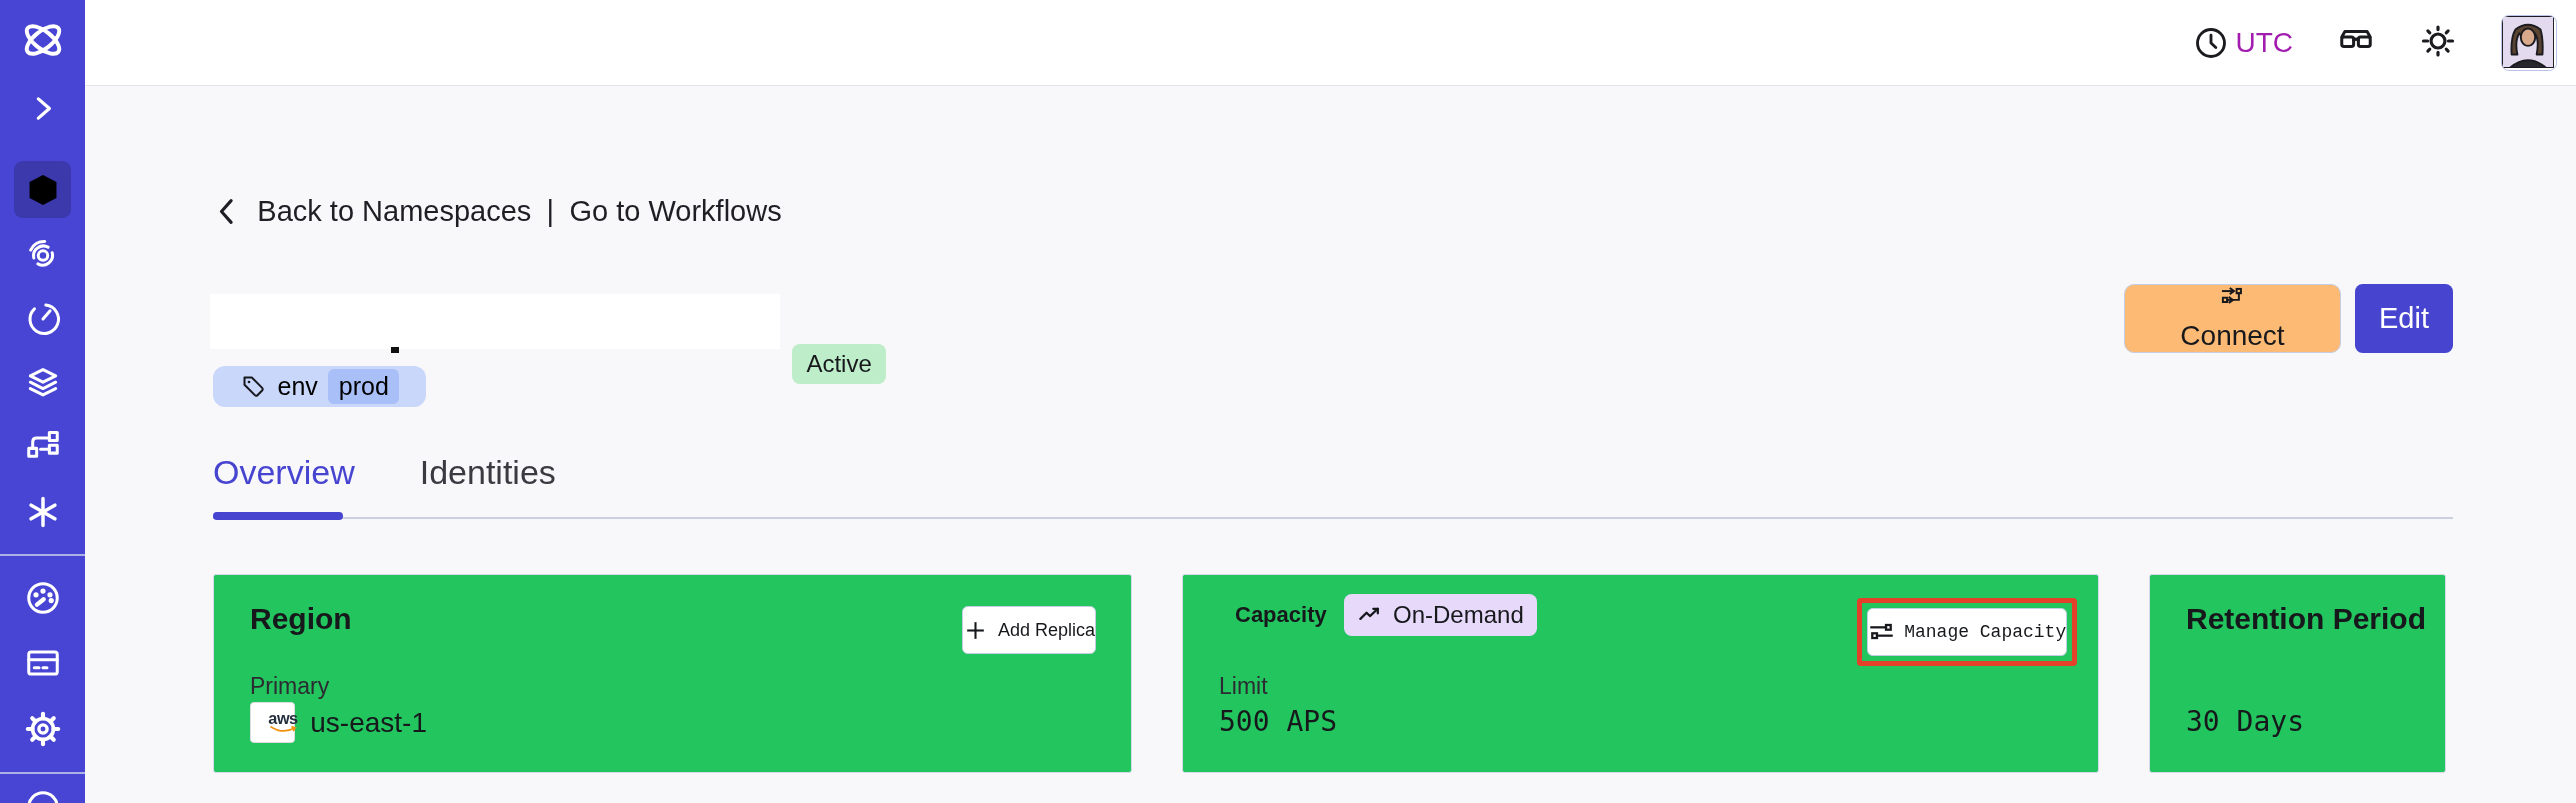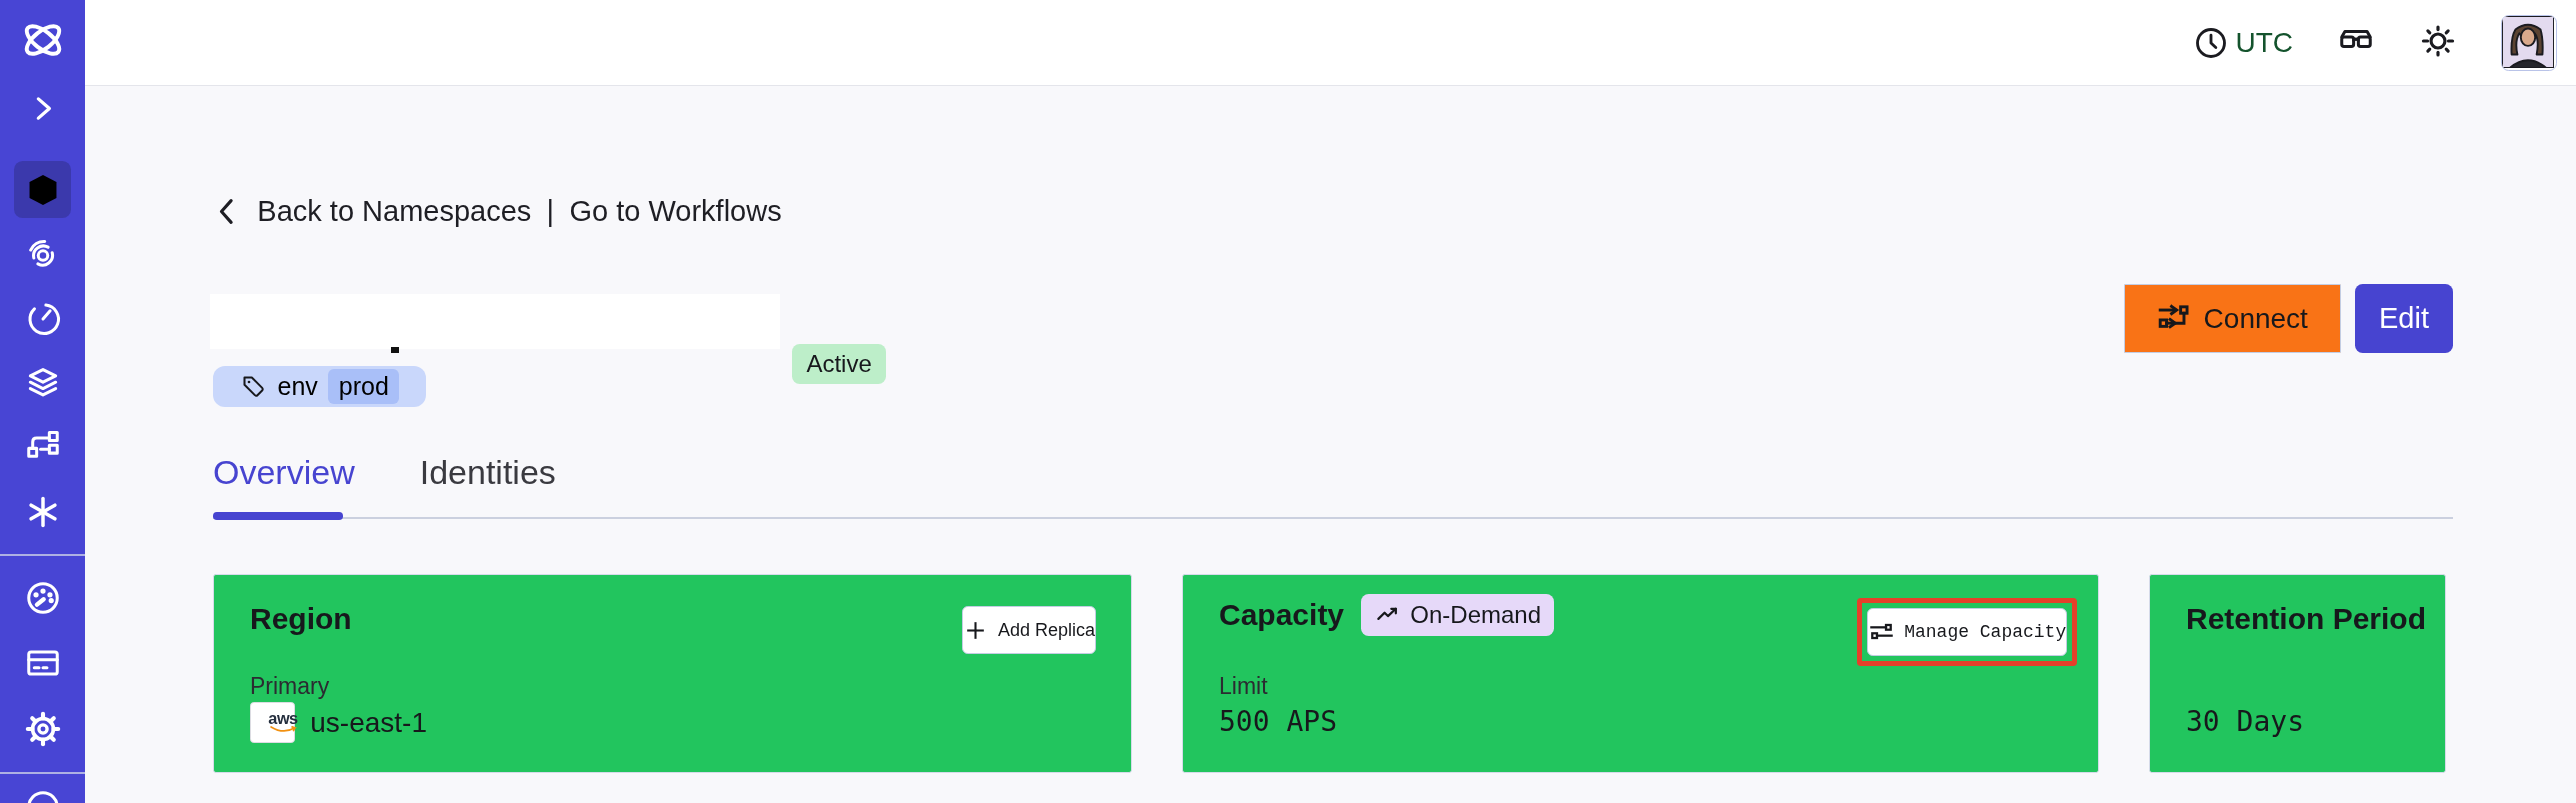--- a/index.html
+++ b/index.html
@@ -24,42 +24,42 @@
     position:absolute; left:14.4px; top:161px; width:57px; height:57px;
     background:#3B39AC; border-radius:8.6px; display:flex; align-items:center; justify-content:center;
   }
   .side-divider { position:absolute; left:0; width:85px; height:1.9px; background:#AEB1E3; }
   
   .topbar {
     position:absolute; left:85px; top:0; width:2491px; height:86px;
     background:#ffffff; border-bottom:1.9px solid #E4E5EB;
     display:flex; align-items:center; justify-content:flex-end; gap:44px; padding-right:19px;
   }
-  .tz { display:flex; align-items:center; gap:6px; font-size:28px; color:#14532d; }
+  .tz { display:flex; align-items:center; gap:6px; font-size:28px; color:#a21caf; }
   .topbar svg { stroke:#1B1B20; fill:none; stroke-width:2; stroke-linecap:round; stroke-linejoin:round; }
   .avatar { width:56px; height:56px; border-radius:7.7px; border:1.9px solid #B9C3E8; overflow:hidden; }
   
   .breadcrumb {
     position:absolute; left:213px; top:194px; display:flex; align-items:center; gap:15.3px;
     font-size:29px; font-weight:500; color:#1E1E24;
   }
   .breadcrumb svg { stroke:#1E1E24; fill:none; stroke-width:2.6; stroke-linecap:round; stroke-linejoin:round; }
   .crumb-link { cursor:pointer; }
   
   .redact-box { position:absolute; left:210px; top:294px; width:570px; height:55px; background:#ffffff; }
   .redact-dot { position:absolute; left:391px; top:347px; width:7.7px; height:5.8px; background:#111; }
   .badge-green {
     position:absolute; left:792px; top:304px; height:40px; padding:0 14.4px;
     background:#BDEEC9; color:#17181C; border-radius:7.7px;
     display:flex; align-items:center; font-size:24px;margin-top:40px;
   }
   .btn-outline {
-    background:#f97316; border:1.9px solid #C3CDE3; border-radius:1px;
+    background:#fdba74; border:1.9px solid #C3CDE3; border-radius:10px;
     display:flex; align-items:center; justify-content:center; gap:11.5px;
-    color:#17181C; cursor:pointer;
+    color:#17181C; cursor:pointer;flex-direction:column;
   }
   .btn-connect { position:absolute; left:2124px; top:284px; width:217px; height:69px; font-size:28px; font-weight:500; }
   .btn-connect svg, .card-btn svg { stroke:#17181C; fill:none; stroke-width:1.8; stroke-linecap:square; }
   .btn-edit {
     position:absolute; left:2355px; top:284px; width:98px; height:69px;
     background:#4744D0; color:#fff; border:none; border-radius:7.7px;
     font-size:29px; display:flex; align-items:center; justify-content:center; cursor:pointer;
     font-family:"Liberation Sans", sans-serif;
   }
   
@@ -88,21 +88,21 @@
     position:absolute; height:48px; background:#fff; border:1.9px solid #C3CDE3; border-radius:5.8px;
     display:flex; align-items:center; gap:9.6px; padding:0 0; font-size:18px; color:#17181C; cursor:pointer;
   }
   .mono-value { font-family:"DejaVu Sans Mono", monospace; font-size:28px; color:#17181C; }
   .badge-purple {
     display:flex; align-items:center; gap:8.6px; height:42px; padding:0 13.4px;
     background:#E6D9F9; border-radius:7.7px; font-size:24px; font-weight:400; color:#17181C;
   }
   .badge-purple svg { stroke:#17181C; fill:none; stroke-width:2; stroke-linecap:round; stroke-linejoin:round; }
   .capacity-titlerow { position:absolute; left:36px; top:19px; display:flex; align-items:center; gap:17.3px; }
-  .capacity-titlerow .t { font-size:30px; font-weight:600; color:#17181C; }
+  .capacity-titlerow .t { font-size:22px; font-weight:600; color:#17181C;margin-left:16px; }
   .red-highlight { position:absolute; right:21px; top:23px; border:5.8px solid #E5402A; border-radius:3.8px; padding:4.8px; }
   .red-highlight .card-btn { position:static; }
   .aws-row { position:absolute; left:36px; top:127px; display:flex; align-items:center; gap:15.3px; }
   .aws-badge {
     width:45px; height:41px; background:#fff; border:1.9px solid #DCDCE2; border-radius:3.8px;
     display:flex; flex-direction:column; align-items:center; justify-content:center;padding-left:21px;
   }
   .aws-word { font-size:16.3px; font-weight:bold; color:#252F3E; letter-spacing:-0.5px; line-height:14.4px; }
   .region-value { font-size:28px; color:#17181C; }
 </style>

